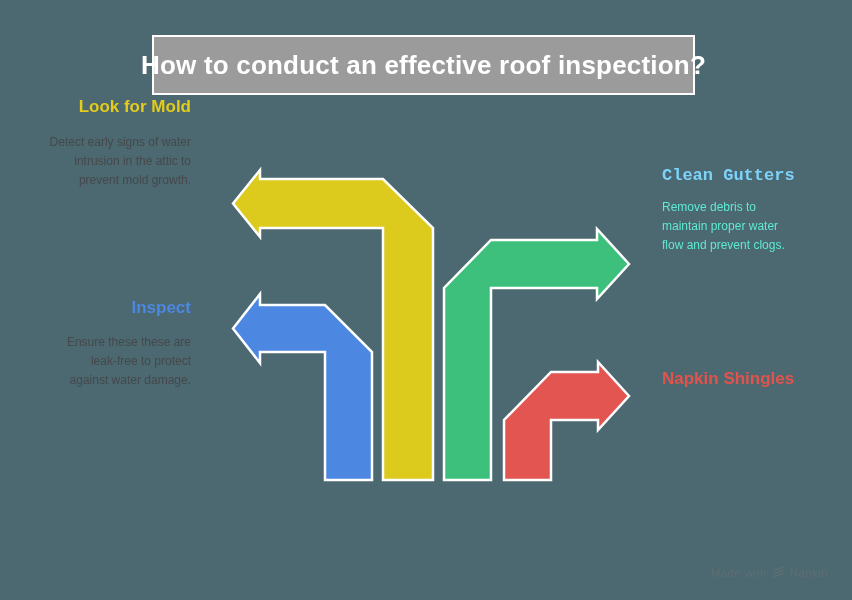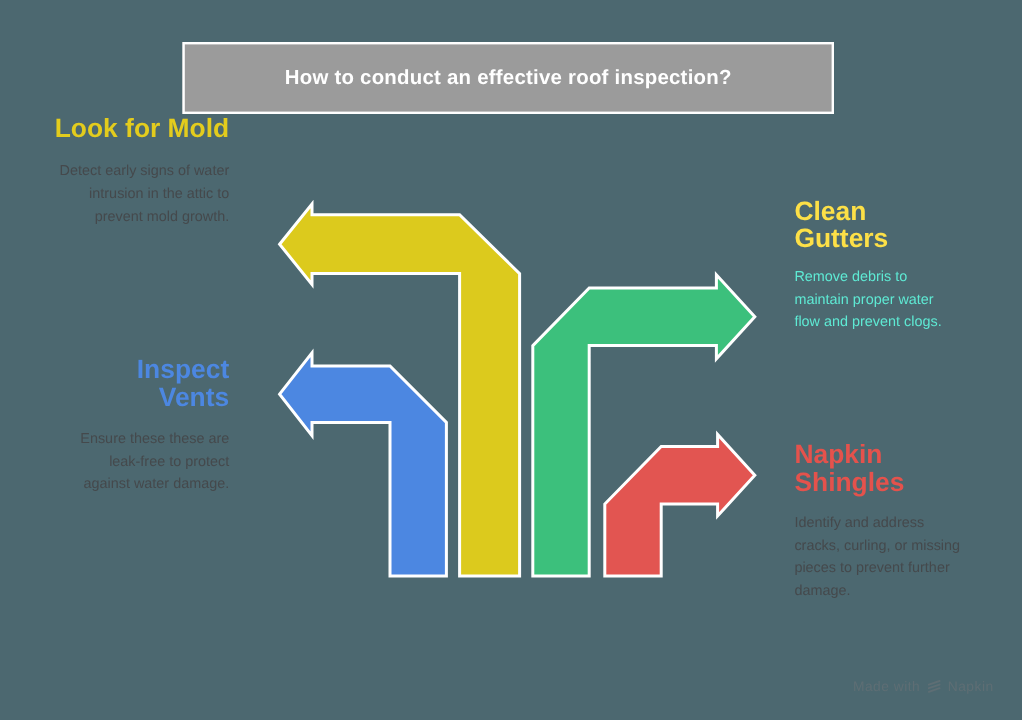--- a/index.html
+++ b/index.html
@@ -19,25 +19,25 @@
   .arrows-layer polygon {
     stroke: #FFFFFF; stroke-width: 2.5; stroke-linejoin: miter;
   }
   .title-box {
     position: absolute; left: 152px; top: 35px; width: 543px; height: 60px;
     box-sizing: border-box;
     background: #9B9B9B; border: 2px solid #FFFFFF;
     display: flex; align-items: center; justify-content: center;
   }
   .title-box h1 {
-    margin: 0; font-size: 17px; font-weight: bold; color: #FFFFFF;
+    margin: 0; font-size: 26px; font-weight: bold; color: #FFFFFF;
     letter-spacing: 0.2px; white-space: nowrap;
   }
   .sec { position: absolute; }
-  .sec .heading { font-weight: bold; font-size: 22px; line-height: 23px; }
+  .sec .heading { font-weight: bold; font-size: 17px; line-height: 23px; }
   .sec .body { font-size: 12px; line-height: 19px; }
   .sec-0 { left: 41px;  top: 95px;  width: 150px; text-align: right; }
   .sec-0 .body { margin-top: 15px; }
   .sec-1 { left: 56px;  top: 296px; width: 135px; text-align: right; }
   .sec-1 .body { margin-top: 14px; }
   .sec-2 { left: 662px; top: 164px; width: 135px; text-align: left; }
   .sec-2 .body { margin-top: 11px; }
   .sec-3 { left: 662px; top: 367px; width: 145px; text-align: left; }
   .sec-3 .body { margin-top: 13px; }
   .watermark {
@@ -67,37 +67,35 @@
   <div class="sec sec-0">
     <div class="heading" style="color: rgb(227, 204, 29);">
       <div>Look for Mold</div>
     </div>
     <div class="body" style="color: rgb(69, 73, 76);">Detect early signs of water intrusion in the attic to prevent mold growth.</div>
   </div>
 
   <div class="sec sec-1">
     <div class="heading" style="color: rgb(76, 135, 225);">
       <div>Inspect</div>
-      <div>Vents</div>
     </div>
     <div class="body" style="color: rgb(69, 73, 76);">Ensure these these are leak-free to protect against water damage.</div>
   </div>
 
   <div class="sec sec-2">
-    <div class="heading" style="color: #fde047;">
+    <div class="heading" style="color: #7dd3fc; font-family: Liberation Mono, monospace;">
       <div>Clean Gutters</div>
     </div>
     <div class="body" style="color: #5eead4;">Remove debris to maintain proper water flow and prevent clogs.</div>
   </div>
 
   <div class="sec sec-3">
     <div class="heading" style="color: rgb(228, 82, 76);">
       <div>Napkin Shingles</div>
     </div>
-    <div class="body" style="color: rgb(69, 73, 76);">Identify and address cracks, curling, or missing pieces to prevent further damage.</div>
   </div>
 
   <div class="watermark" style="color: rgb(94, 110, 116);">
     <span>Made with</span>
     <svg width="13" height="13" viewBox="0 0 13 13" aria-hidden="true">
       <g stroke="currentColor" stroke-width="1.6" stroke-linecap="round" fill="none">
         <path d="M2 10.5 L11 7.5"></path>
         <path d="M2 7.5 L11 4.5"></path>
         <path d="M2 4.5 L11 1.5"></path>
       </g>

